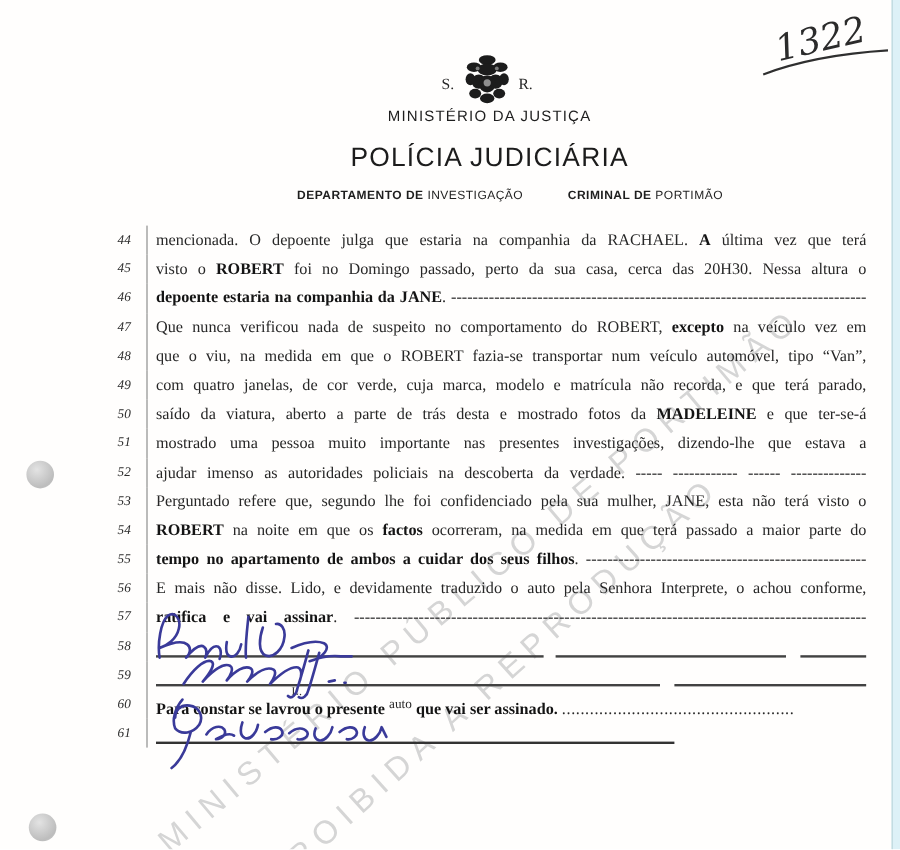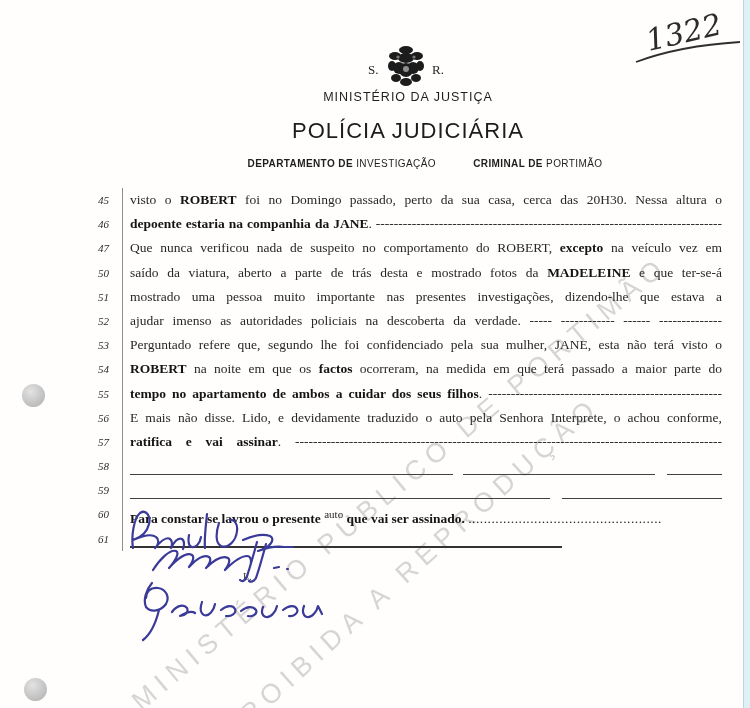--- a/index.html
+++ b/index.html
@@ -104,30 +104,42 @@
       </span>
       <span id="r-label">R.</span>
     </div>
     <div id="ministry">MINISTÉRIO DA JUSTIÇA</div>
     <div id="org">POLÍCIA JUDICIÁRIA</div>
     <div id="dept"><span class="md">DEPARTAMENTO DE </span><span class="hv">INVESTIGAÇÃO </span><span class="md">CRIMINAL DE </span><span class="hv">PORTIMÃO</span></div>
   </div>
 
   <div id="lines">
       <div class="doc-line">
+        <span class="ln">44</span>
+        <div class="lt just"><span>mencionada. O depoente julga que estaria na companhia da RACHAEL. </span><b>A</b><span> última vez que terá</span></div>
+      </div>
+      <div class="doc-line">
         <span class="ln">45</span>
         <div class="lt just"><span>visto o </span><b>ROBERT</b><span> foi no Domingo passado, perto da sua casa, cerca das 20H30. Nessa altura o</span></div>
       </div>
       <div class="doc-line">
         <span class="ln">46</span>
         <div class="lt just"><b>depoente estaria na companhia da JANE</b><span>. </span><span>------------------------------------------------------------------------------</span></div>
       </div>
       <div class="doc-line">
         <span class="ln">47</span>
         <div class="lt just"><span>Que nunca verificou nada de suspeito no comportamento do ROBERT, </span><b>excepto</b><span> na veículo vez em</span></div>
+      </div>
+      <div class="doc-line">
+        <span class="ln">48</span>
+        <div class="lt just"><span>que o viu, na medida em que o ROBERT fazia-se transportar num veículo automóvel, tipo “Van”,</span></div>
+      </div>
+      <div class="doc-line">
+        <span class="ln">49</span>
+        <div class="lt just"><span>com quatro janelas, de cor verde, cuja marca, modelo e matrícula não recorda, e que terá parado,</span></div>
       </div>
       <div class="doc-line">
         <span class="ln">50</span>
         <div class="lt just"><span>saído da viatura, aberto a parte de trás desta e mostrado fotos da </span><b>MADELEINE</b><span> e que ter-se-á</span></div>
       </div>
       <div class="doc-line">
         <span class="ln">51</span>
         <div class="lt just"><span>mostrado uma pessoa muito importante nas presentes investigações, dizendo-lhe que estava a</span></div>
       </div>
       <div class="doc-line">

